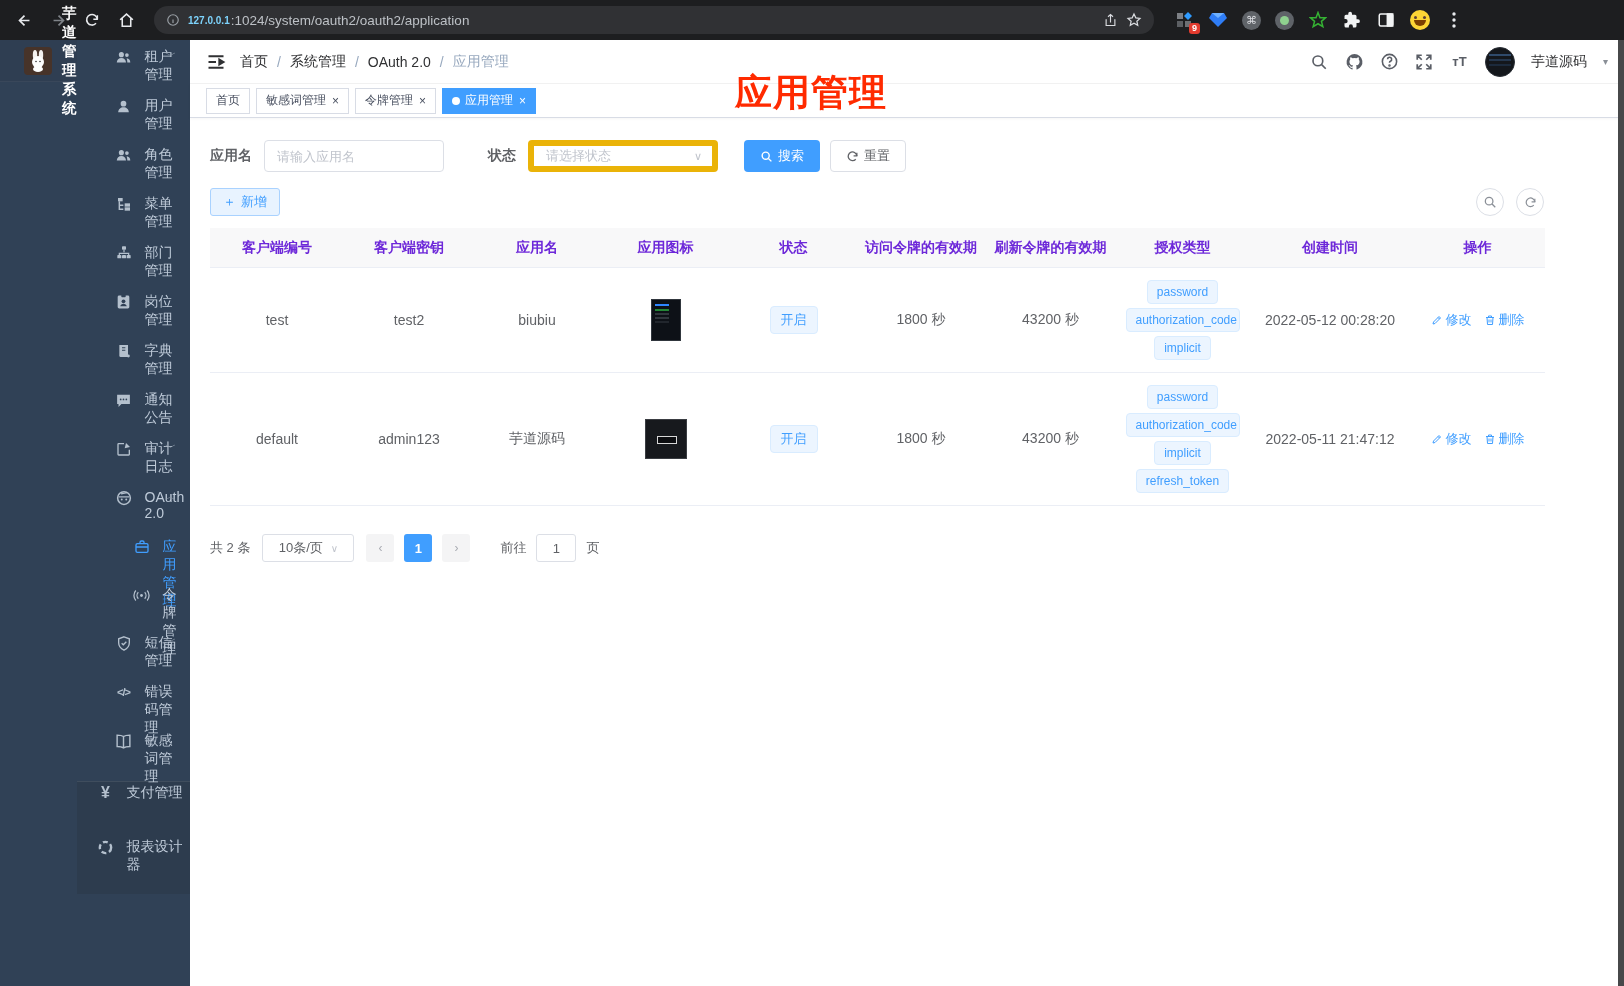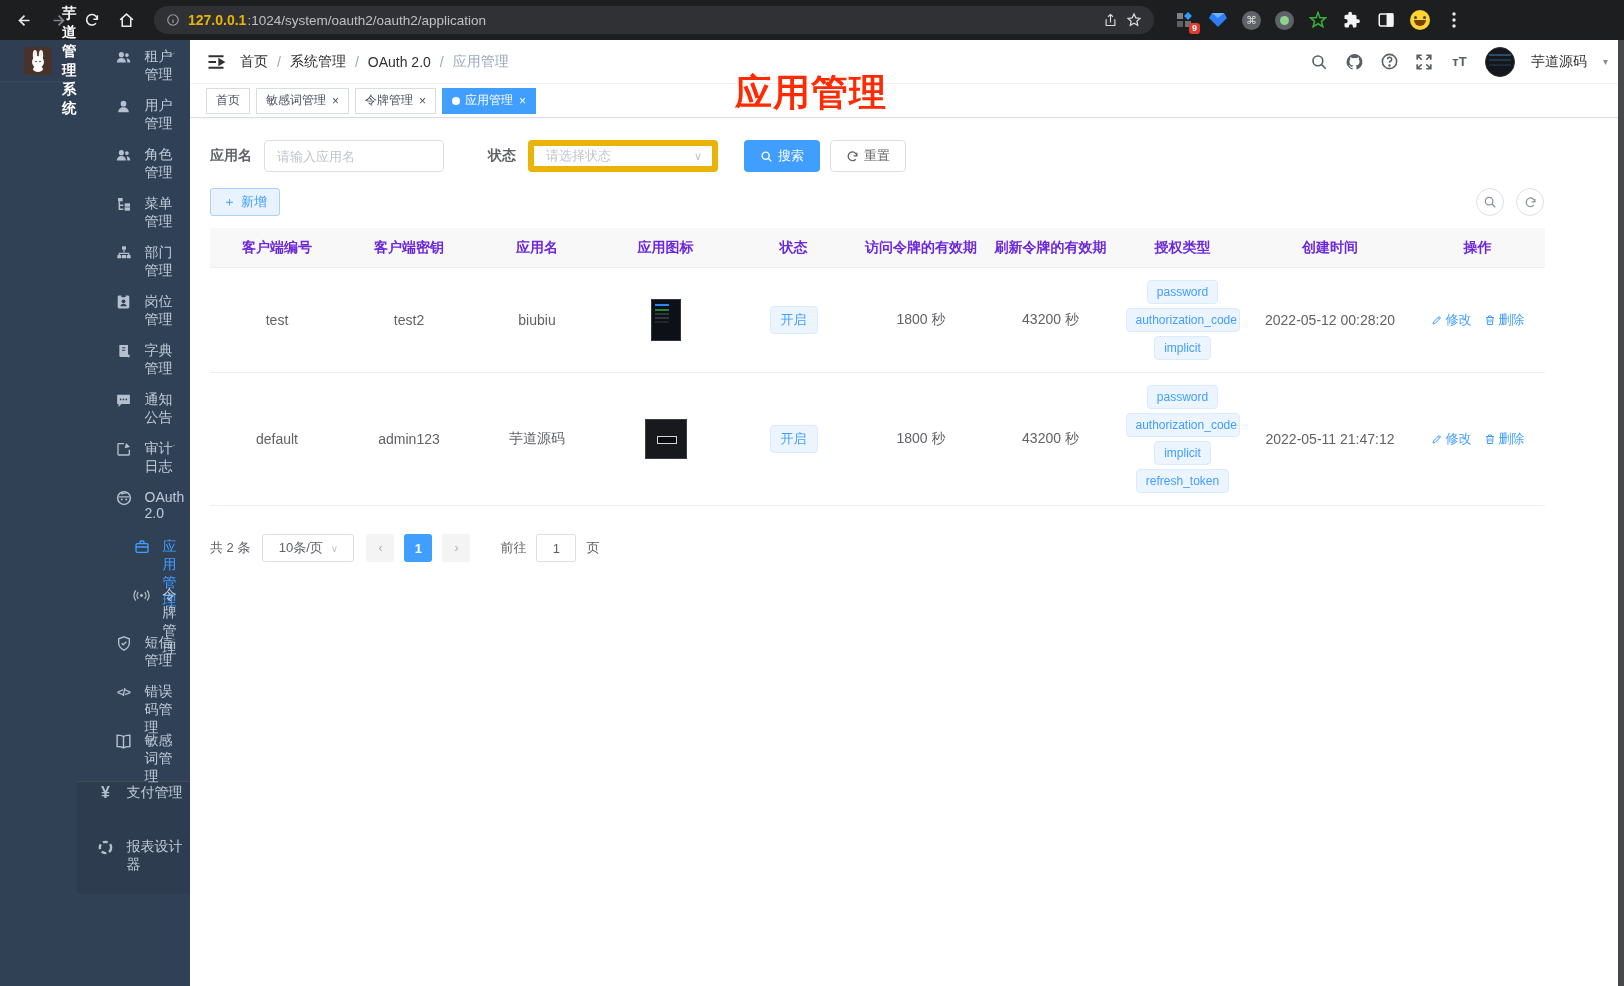--- a/index.html
+++ b/index.html
@@ -3,21 +3,21 @@
 <meta charset="utf-8">
 <style>
   * { margin:0; padding:0; box-sizing:border-box; }
   html,body { width:1624px; height:986px; overflow:hidden; font-family:"Liberation Sans","DejaVu Sans",sans-serif; background:#fff; }
 
   
   .chrome { height:40px; background:#1d1e20; display:flex; align-items:center; padding:0 10px; gap:6px; }
   .chrome .navbtn { width:28px; height:28px; display:flex; align-items:center; justify-content:center; color:#e8eaed; flex:none; }
   .chrome .navbtn.dim { color:#7f8388; }
   .urlbar { flex:1; max-width:1000px; height:28px; background:#303134; border-radius:14px; display:flex; align-items:center; padding:0 12px; gap:8px; margin:0 8px; color:#9aa0a6; }
-  .urlbar .host { color:#eab308; font-weight:700; font-size:14px; }
+  .urlbar .host { color:#7dd3fc; font-weight:700; font-size:10px; }
   .urlbar .rest { color:#bdc1c6; font-size:13.5px; }
   .urlbar .spacer { flex:1; }
   .ext-row { display:flex; align-items:center; gap:14px; padding:0 6px; }
   .extico { width:20px; height:20px; position:relative; display:flex; align-items:center; justify-content:center; flex:none; }
   .badge9 { position:absolute; right:-6px; bottom:-4px; background:#e33b2e; color:#fff; font-size:9px; font-weight:700; border-radius:3px; padding:0 3px; line-height:11px; }
   .circ-ext { width:19px; height:19px; border-radius:50%; background:#5f6368; display:flex; align-items:center; justify-content:center; color:#dadce0; font-size:11px; }
   .emoji-face { width:20px; height:20px; border-radius:50%; background:#fcd535; position:relative; }
   .emoji-face:before { content:""; position:absolute; left:4px; top:6px; width:3px; height:3px; border-radius:50%; background:#5d4037; box-shadow:9px 0 0 #5d4037; }
   .emoji-face:after { content:""; position:absolute; left:4px; top:10px; width:12px; height:6px; border-radius:0 0 12px 12px; background:#7b3f00; }
 

